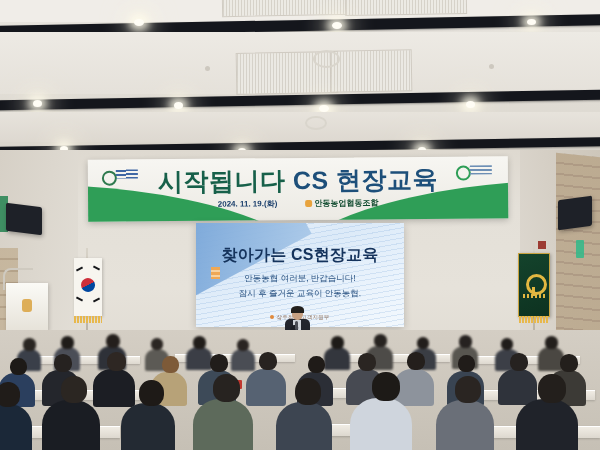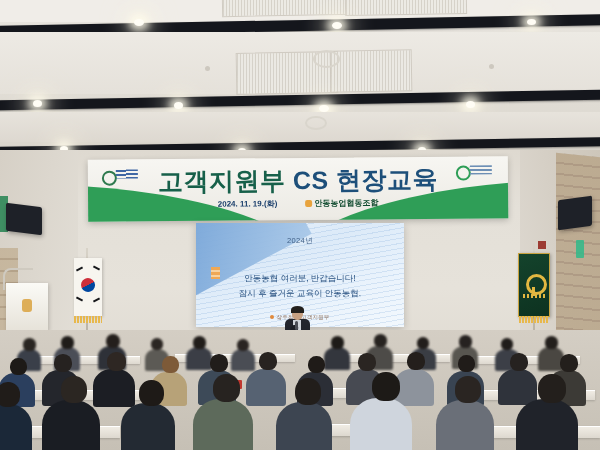--- a/index.html
+++ b/index.html
@@ -206,38 +206,38 @@
     <div class="banner-logo-l">
       <div class="logo-circ" style="left:0;top:3px;border-color:#2f7a4f;"></div>
       <div class="logo-bars" style="background:repeating-linear-gradient(180deg,#3f67a5 0 2px,transparent 2px 4px);"></div>
     </div>
     <div class="banner-logo-r">
       <div class="logo-circ" style="left:0;top:2px;"></div>
       <div class="logo-bars"></div>
     </div>
 
     <div class="banner-title">
-      <span class="t-green">고객지원부</span>
+      <span class="t-green">시작됩니다</span>
       <span class="t-blue">CS 현장교육</span>
     </div>
 
     <div class="banner-sub">
       <span class="date">2024. 11. 19.(화)</span>
       <span class="org">
         <span class="nh-dot"></span><span>안동농업협동조합</span>
       </span>
     </div>
   </div>
 
   <div class="screen-frame">
     <div class="slide">
       <div class="slide-lines"></div>
       <div class="slide-band"></div>
       <div class="slide-mark2"></div>
-      <div class="slide-year">2024년</div>
+      <div class="slide-title">찾아가는 CS현장교육</div>
       <div class="slide-body">
         <div>안동농협 여러분, 반갑습니다!</div>
         <div>잠시 후 즐거운 교육이 안동농협.</div>
       </div>
       <div class="slide-foot">
         <span class="odot"></span><span>상주점포 고객지원부</span>
       </div>
     </div>
   </div>
 

